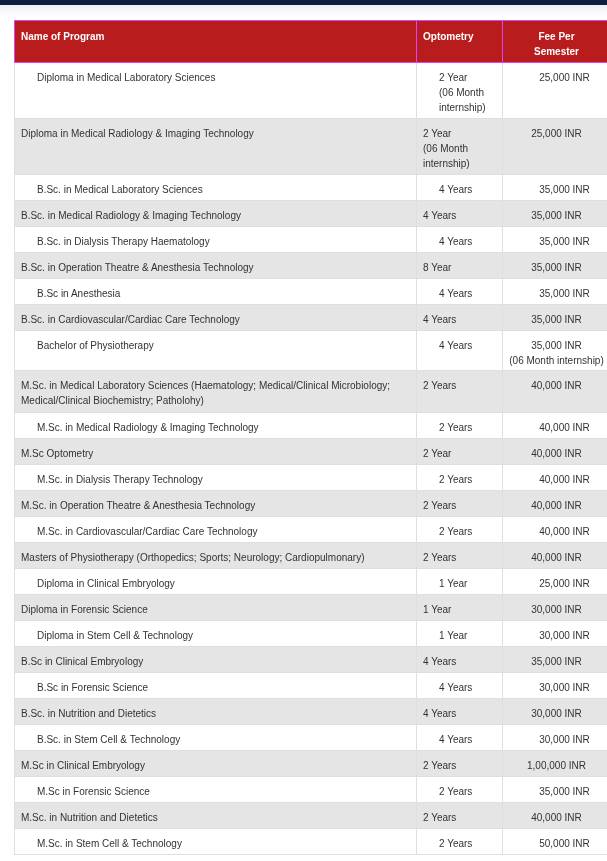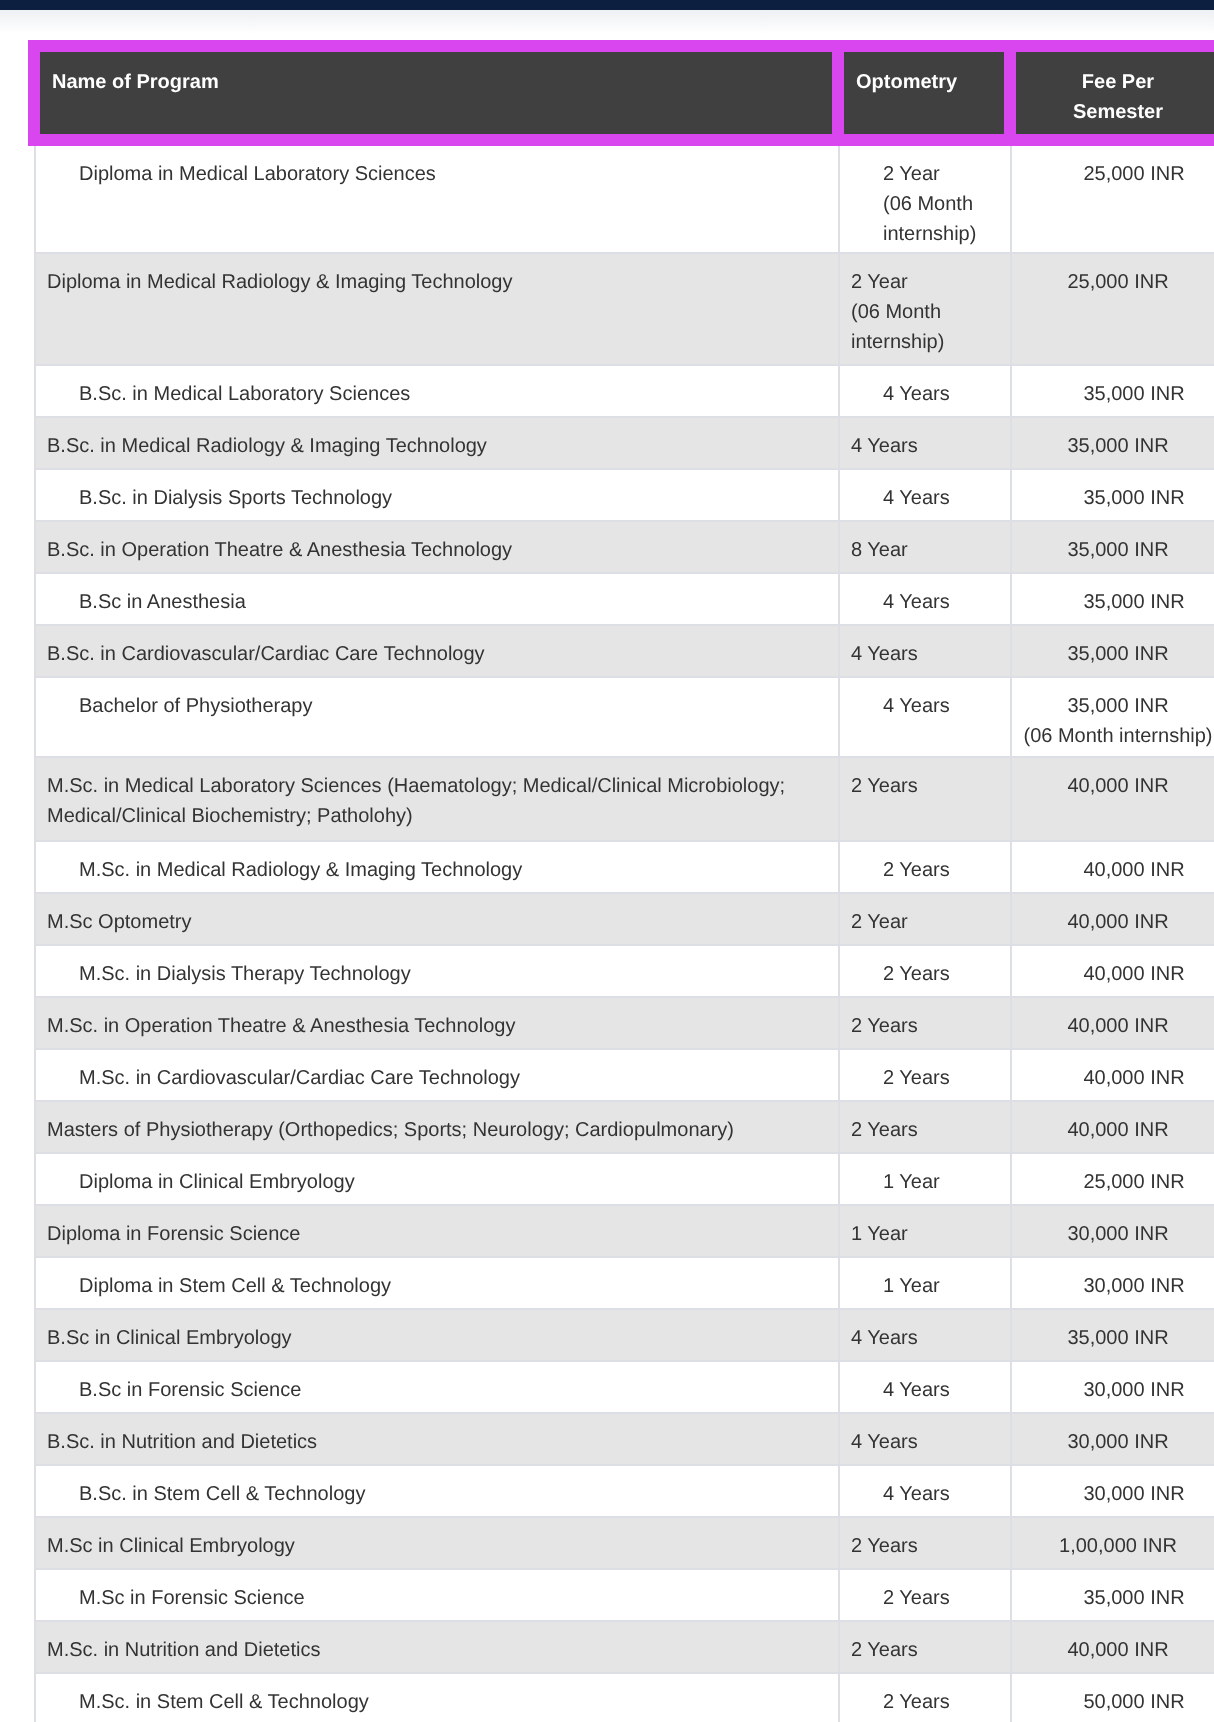--- a/index.html
+++ b/index.html
@@ -8,23 +8,23 @@
     font-family: "Liberation Sans", "DejaVu Sans", sans-serif;
     position: relative;
   }
   .topbar { position: absolute; left: 0; top: 0; width: 607px; height: 5px; background: #0d1f40; }
   .topshadow { position: absolute; left: 0; top: 5px; width: 607px; height: 12px;
     background: linear-gradient(#eef0f3, #ffffff); }
   .table-wrap { position: absolute; left: 14px; top: 20px; width: 610px; }
   table { border-collapse: collapse; width: 610px; table-layout: fixed; font-size: 10px; color: #333; }
   col.c1 { width: 402px; } col.c2 { width: 86px; } col.c3 { width: 122px; }
   th {
-    background: #404040; color: #fff; font-weight: bold; font-size: 10px;
+    background: #b91c1c; color: #fff; font-weight: bold; font-size: 10px;
     text-align: left; vertical-align: top; padding: 8px 6px 0 6px; height: 33px;
-    border: 6px solid #d946ef; line-height: 15px;
+    border: 1px solid #d946ef; line-height: 15px;
   }
   th.fee { text-align: center; padding-right: 20px; }
   td {
     border: 1px solid #dcdfe4; vertical-align: top; padding: 7px 6px 0 6px;
     line-height: 15px; box-sizing: border-box;
   }
   td.fee { text-align: center; padding-right: 20px; }
   td.fee.wide { padding-right: 14px; padding-left: 0; white-space: nowrap; }
   tr.even td { background: #e5e5e5; }
   tr.odd td { background: #ffffff; padding-left: 22px; }
@@ -80,21 +80,21 @@
       <td>B.Sc. in Medical Laboratory Sciences</td>
       <td>4 Years</td>
       <td class="fee">35,000 INR</td>
     </tr>
     <tr class="even h26">
       <td>B.Sc. in Medical Radiology &amp; Imaging Technology</td>
       <td>4 Years</td>
       <td class="fee">35,000 INR</td>
     </tr>
     <tr class="odd h26">
-      <td>B.Sc. in Dialysis Sports Technology</td>
+      <td>B.Sc. in Dialysis Therapy Haematology</td>
       <td>4 Years</td>
       <td class="fee">35,000 INR</td>
     </tr>
     <tr class="even h26">
       <td>B.Sc. in Operation Theatre &amp; Anesthesia Technology</td>
       <td>8 Year</td>
       <td class="fee">35,000 INR</td>
     </tr>
     <tr class="odd h26">
       <td>B.Sc in Anesthesia</td>

